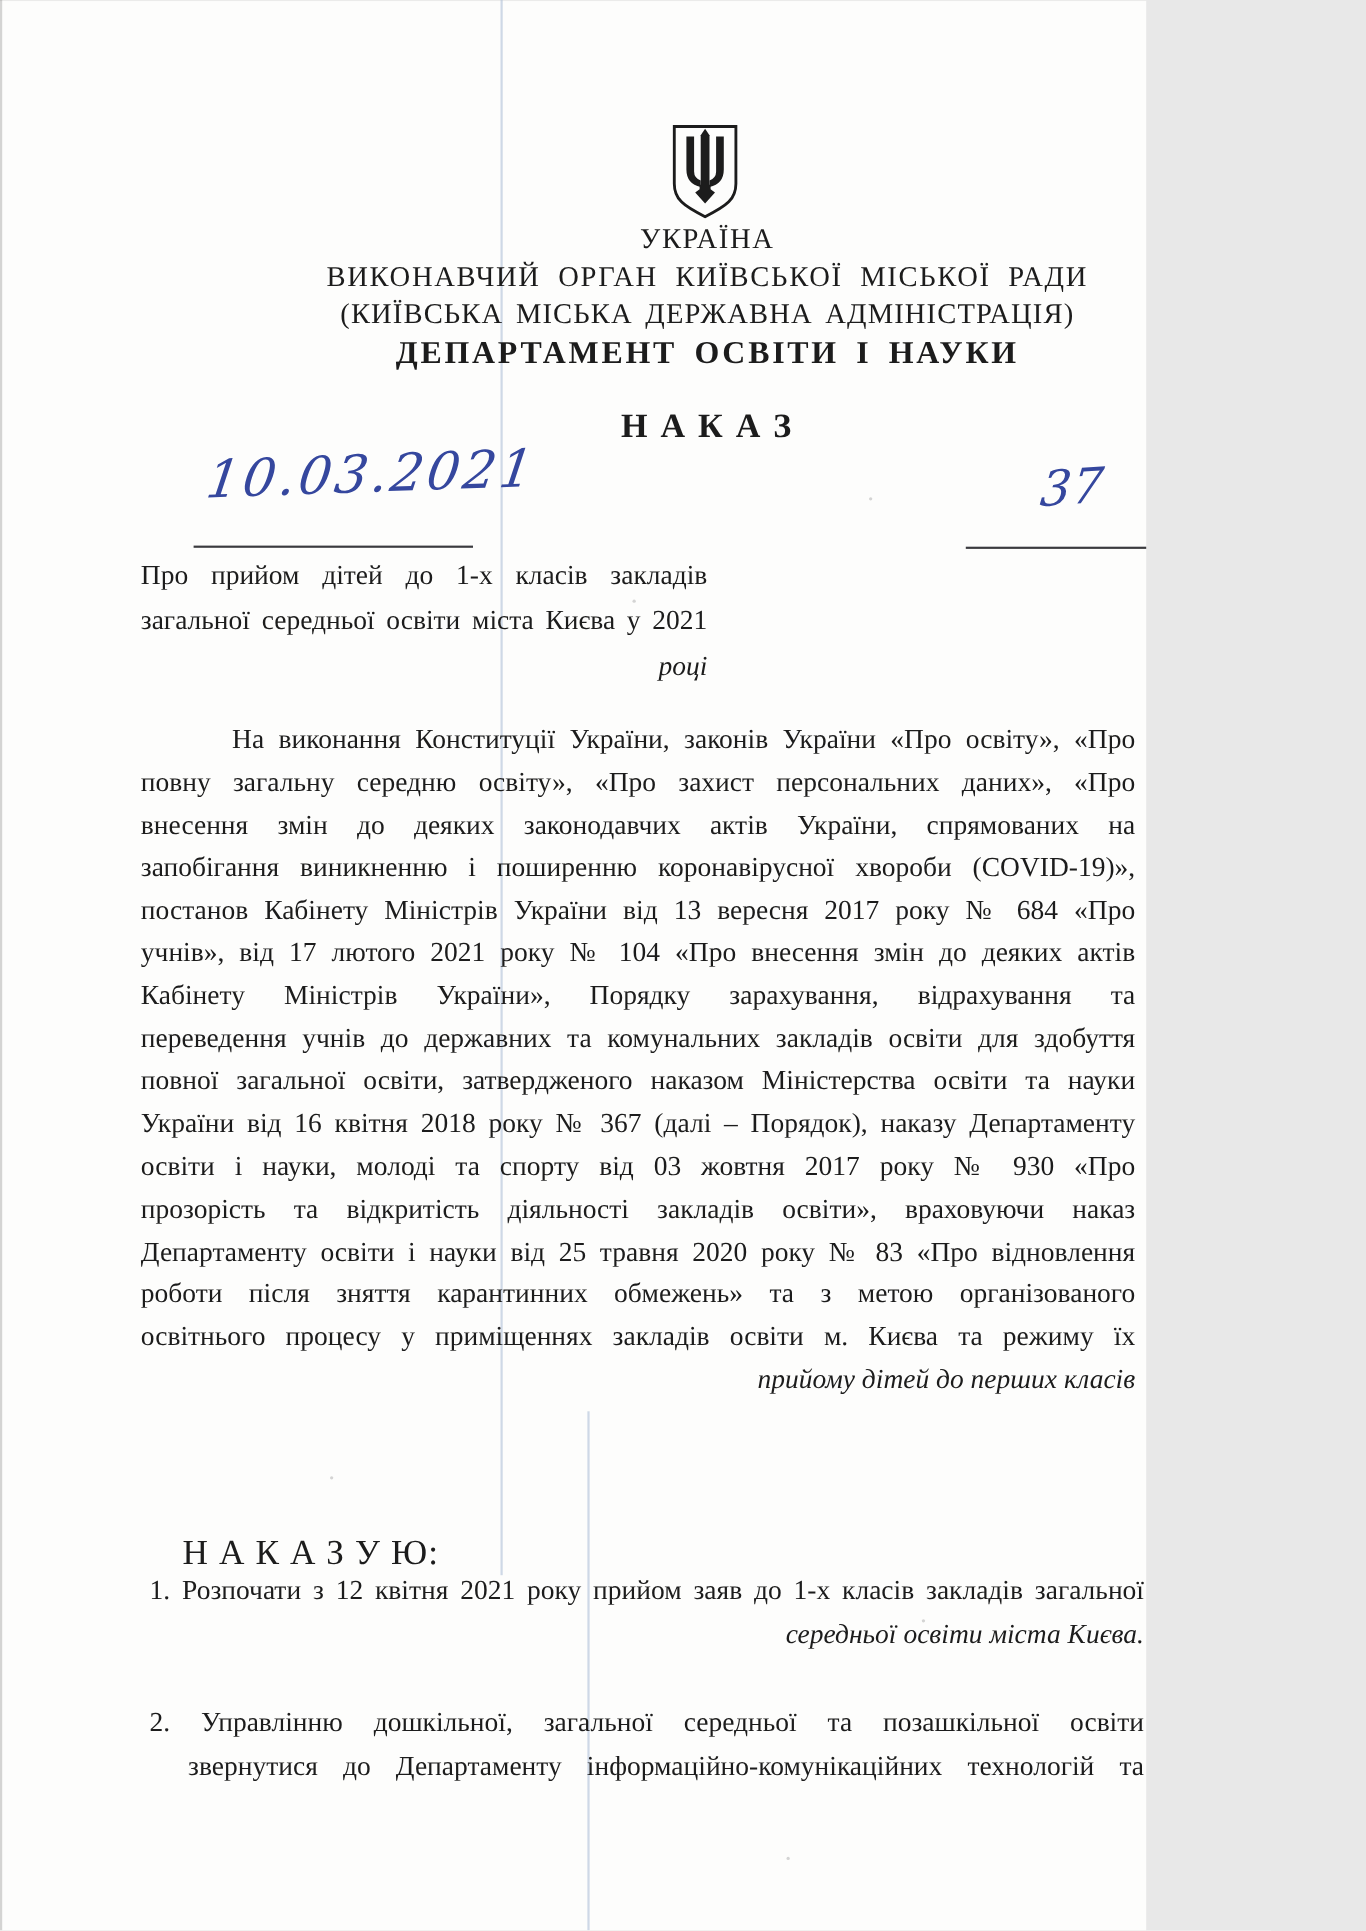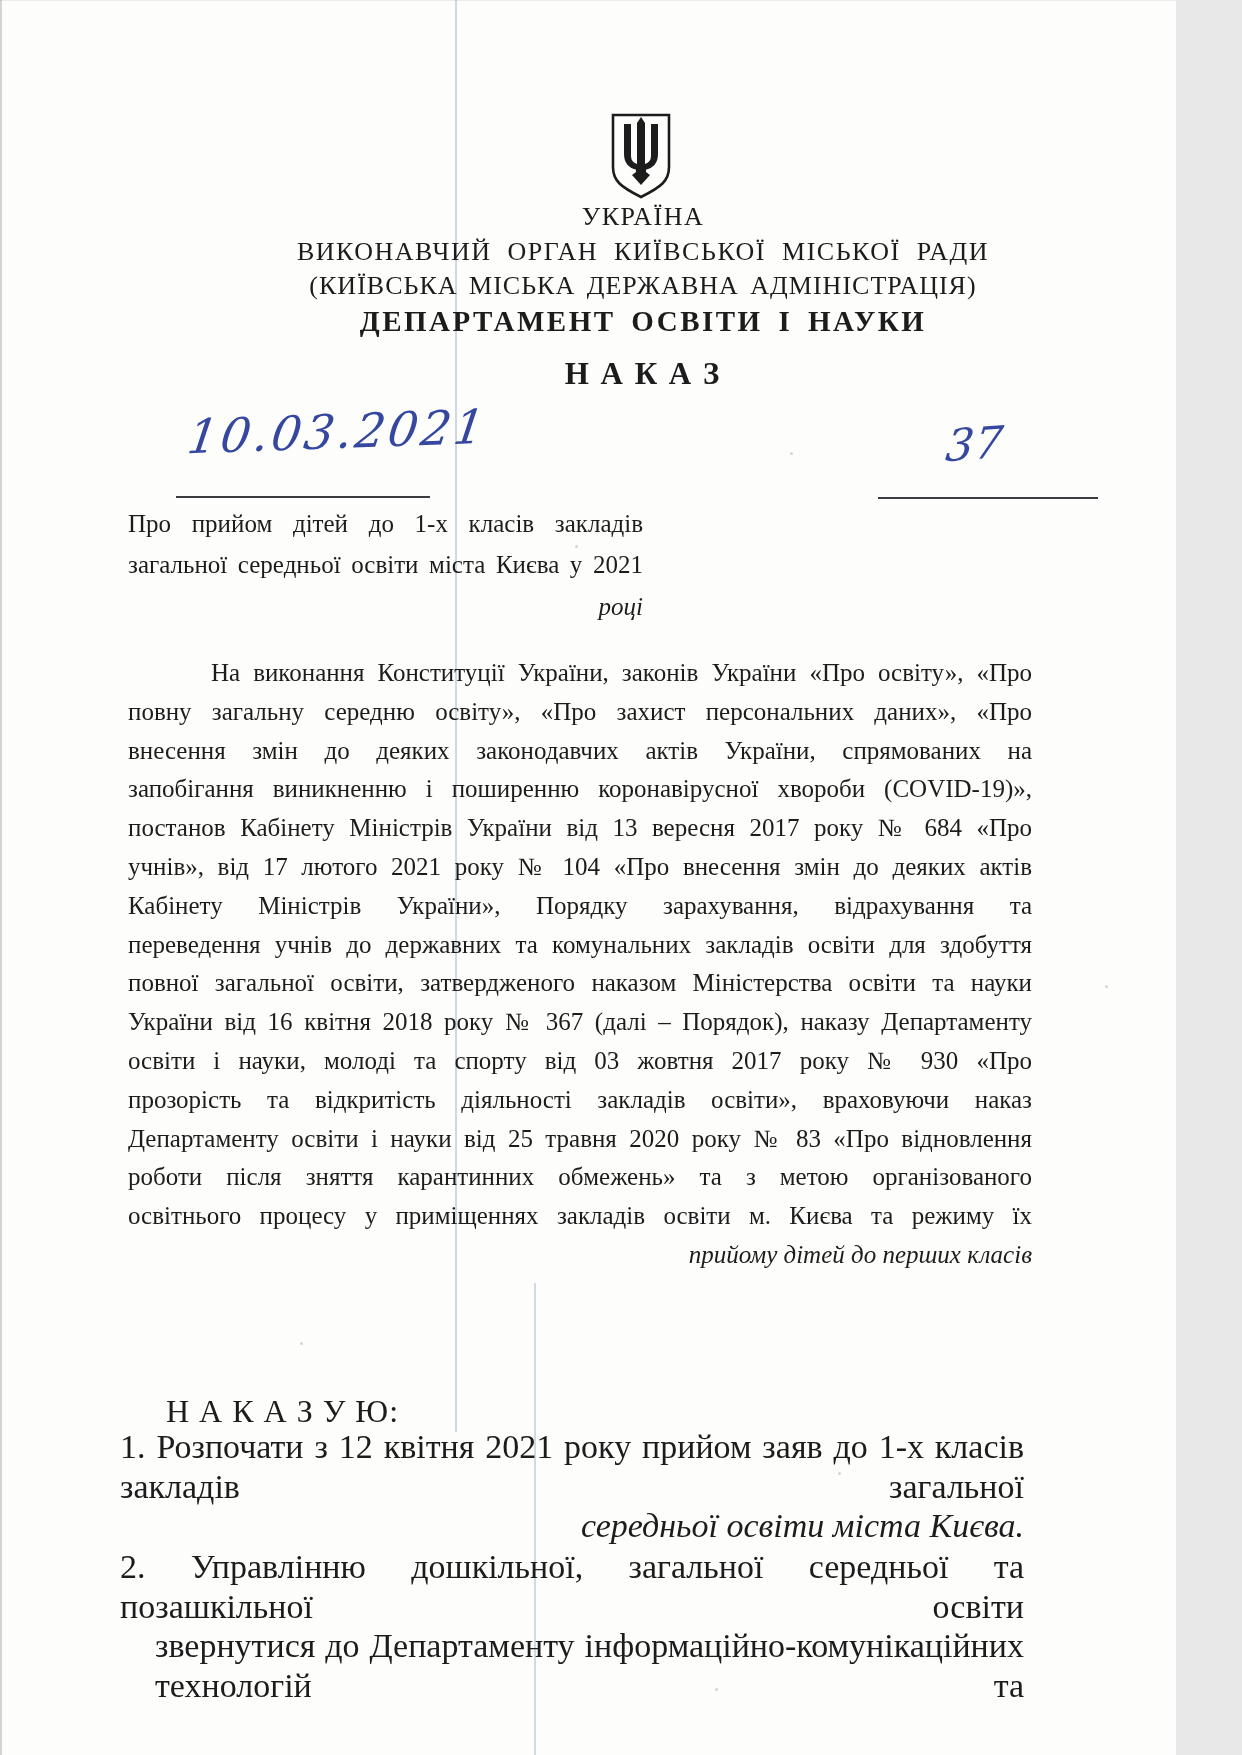--- a/index.html
+++ b/index.html
@@ -1,18 +1,18 @@
 <!DOCTYPE html>
 <html><head>
 <meta charset="utf-8">
 <style>
   html,body{margin:0;padding:0;background:#e8e8e8;}
   .page{
     position:relative;
-    width:1176px;height:1755px;
+    width:1042px;height:1755px;
     background:#fdfdfc;
     overflow:hidden;
     font-family:"Liberation Serif","DejaVu Serif",serif;
     color:#1c1c1c;
   }
   
   .edge-left{position:absolute;left:0;top:0;width:2px;height:1755px;background:rgba(70,70,70,.22);}
   .edge-top{position:absolute;left:0;top:0;width:1242px;height:1px;background:rgba(0,0,0,.07);}
   .fold{position:absolute;width:2px;background:rgba(168,186,212,.55);}
   .fold-a{left:455px;top:0;height:1432px;}
@@ -21,21 +21,21 @@
 
   
   .emblem{position:absolute;left:608px;top:111px;width:66px;height:90px;}
 
   
   .hdr{position:absolute;left:128px;top:200px;width:1030px;text-align:center;}
   .country{font-size:26px;letter-spacing:1.5px;line-height:34px;}
   .org1{font-size:26px;letter-spacing:1.5px;word-spacing:8px;line-height:35px;}
   .org2{font-size:26px;letter-spacing:1px;word-spacing:4px;line-height:34px;}
   .dept{font-size:29px;font-weight:bold;letter-spacing:2.5px;word-spacing:6px;line-height:37px;}
-  .doctype{font-size:31px;font-weight:bold;letter-spacing:2px;margin-top:15px;line-height:38px;}
+  .doctype{font-size:31px;font-weight:bold;letter-spacing:2px;margin-top:28px;line-height:38px;}
 
   
   .script{
     position:absolute;
     font-family:"DejaVu Serif","Liberation Serif",serif;
     font-style:italic;
     color:#35479e;
   }
   .date-script{left:188px;top:404px;font-size:47px;letter-spacing:3px;transform:rotate(-2deg) skewX(-10deg);}
   .num-script{left:946px;top:418px;font-size:44px;letter-spacing:1px;transform:rotate(-4deg) skewX(-10deg);}
@@ -43,21 +43,21 @@
   .u-date{left:176px;top:496px;width:254px;}
   .u-num{left:878px;top:497px;width:220px;}
 
   
   .subject{position:absolute;left:128px;top:503px;width:515px;font-size:25px;line-height:41.3px;}
   .para{position:absolute;left:128px;top:654px;width:904px;font-size:25px;line-height:38.8px;}
   .jline{text-align:justify;text-align-last:justify;}
   .lline{text-align:right;font-style:italic;}
   .indent{padding-left:83px;}
   .orderhead{position:absolute;left:130px;top:1393px;font-size:32px;letter-spacing:1px;margin-left:36px;}
-  .item{position:absolute;left:120px;width:904px;font-size:34px;line-height:39.5px;}
+  .item{position:absolute;left:136px;width:904px;font-size:25px;line-height:39.5px;}
   .item-1{top:1427px;}
   .item-2{top:1547px;}
   .hang{padding-left:35px;}
   .num{display:inline;}
 </style>
 </head>
 <body>
 
 <div class="page">
 

